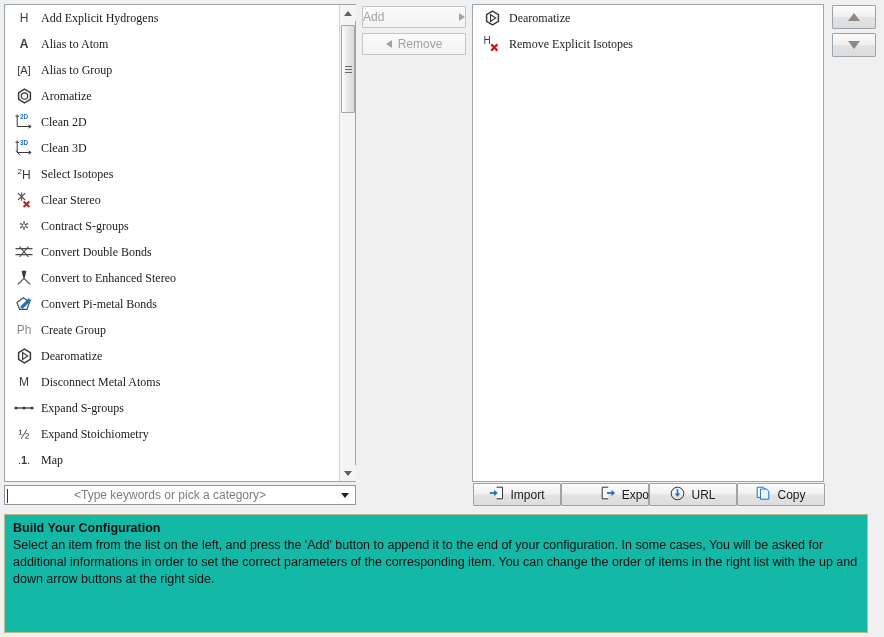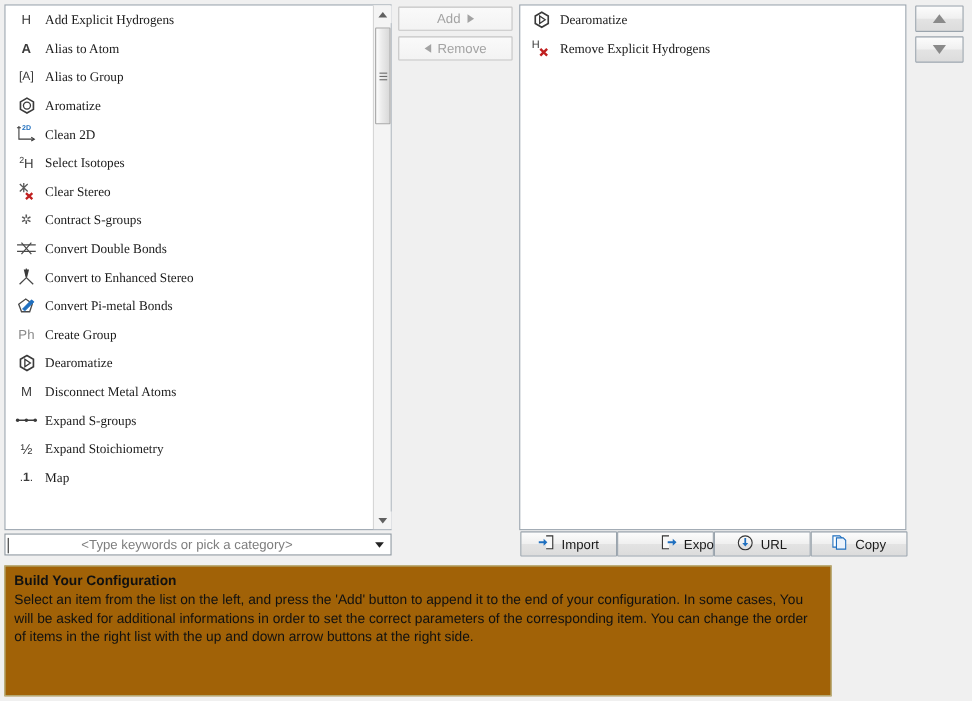--- a/index.html
+++ b/index.html
@@ -106,21 +106,21 @@
     font-size: 12px; color: #1a1a1a;
     border-radius: 1px;
     cursor: default;
   }
   .btn.disabled {
     color: #a3a3a3;
     background: linear-gradient(to bottom, #fafafa 0%, #f3f3f3 100%);
     border-color: #c5c5c5;
   }
   .mid-btn { position: absolute; left: 362px; width: 104px; height: 22px; }
-  #btn-add { top: 6px; }
+  #btn-add { top: 6px; justify-content: space-between; }
   #btn-remove { top: 33px; }
   #btn-removeall { top: 61px; }
 
   .arrow-right-sm {
     width: 0; height: 0;
     border-top: 4px solid transparent; border-bottom: 4px solid transparent;
     border-left: 6px solid #a3a3a3;
   }
   .arrow-left-sm {
     width: 0; height: 0;
@@ -157,22 +157,22 @@
   
   .act-btn { position: absolute; top: 483px; width: 88px; height: 23px; }
   #btn-import { left: 473px; }
   #btn-export { left: 561px; padding-left: 47px; }
   #btn-url    { left: 649px; }
   #btn-copy   { left: 737px; }
 
   
   .help {
     position: absolute; left: 4px; top: 514px;
-    width: 752px; height: 119px;
-    background: #a16207;
+    width: 864px; height: 119px;
+    background: #14b8a6;
     border: 1px solid #b9b98a;
     padding: 6px 8px;
   }
   .help-title {
     font-weight: bold; font-size: 12.5px; color: #111;
     margin-bottom: 2px;
   }
   .help-body {
     font-size: 12.5px; color: #111; line-height: 17px;
   }
@@ -214,20 +214,32 @@
         <div class="list-row">
           <span class="ico">
             <svg width="20" height="18" viewBox="0 0 20 18">
               <path d="M3.2 1.5 V13.5 H17" fill="none" stroke="#3b3b3b" stroke-width="1"></path>
               <path d="M14.4 11.8 L17.2 13.5 L14.4 15.2" fill="none" stroke="#3b3b3b" stroke-width="1"></path>
               <path d="M1.4 3.2 H5.0" stroke="#3b3b3b" stroke-width="1"></path>
               <text x="6.0" y="5.6" font-size="6.4" font-family="Liberation Sans, sans-serif" font-weight="bold" fill="#1f6fbf">2D</text>
             </svg>
           </span>
           <span class="row-label">Clean 2D</span>
+        </div>
+        <div class="list-row">
+          <span class="ico">
+            <svg width="20" height="18" viewBox="0 0 20 18">
+              <path d="M3.2 1.5 V13.5 H17" fill="none" stroke="#3b3b3b" stroke-width="1"></path>
+              <path d="M14.4 11.8 L17.2 13.5 L14.4 15.2" fill="none" stroke="#3b3b3b" stroke-width="1"></path>
+              <path d="M1.4 3.2 H5.0" stroke="#3b3b3b" stroke-width="1"></path>
+              <path d="M6.2 16.4 L2.0 11.6" stroke="#3b3b3b" stroke-width="1"></path>
+              <text x="6.0" y="5.6" font-size="6.4" font-family="Liberation Sans, sans-serif" font-weight="bold" fill="#1f6fbf">3D</text>
+            </svg>
+          </span>
+          <span class="row-label">Clean 3D</span>
         </div>
         <div class="list-row">
           <span class="ico">
             <span style="font-size:12px;color:#3b3b3b;"><sup style="font-size:8px;">2</sup>H</span>
           </span>
           <span class="row-label">Select Isotopes</span>
         </div>
         <div class="list-row">
           <span class="ico">
             <svg width="18" height="18" viewBox="0 0 18 18">
@@ -362,21 +374,21 @@
         </span>
         <span class="row-label">Dearomatize</span>
       </div>
       <div class="list-row">
         <span class="ico">
           <svg width="18" height="18" viewBox="0 0 18 18">
             <text x="0.5" y="8.6" font-size="10" font-family="Liberation Sans, sans-serif" fill="#3b3b3b">H</text>
             <path d="M8.2 9.4 L14.4 15.6 M14.4 9.4 L8.2 15.6" stroke="#c02020" stroke-width="2.2" fill="none"></path>
           </svg>
         </span>
-        <span class="row-label">Remove Explicit Hydrogens</span>
+        <span class="row-label">Remove Explicit Isotopes</span>
       </div>
     </div>
 
   <div class="btn side-btn" id="btn-up">
     <span class="tri-up-lg"></span>
   </div>
   <div class="btn side-btn" id="btn-down">
     <span class="tri-dn-lg"></span>
   </div>
 

